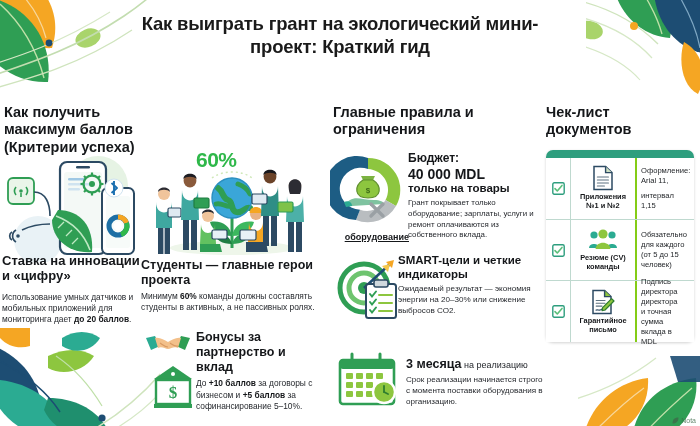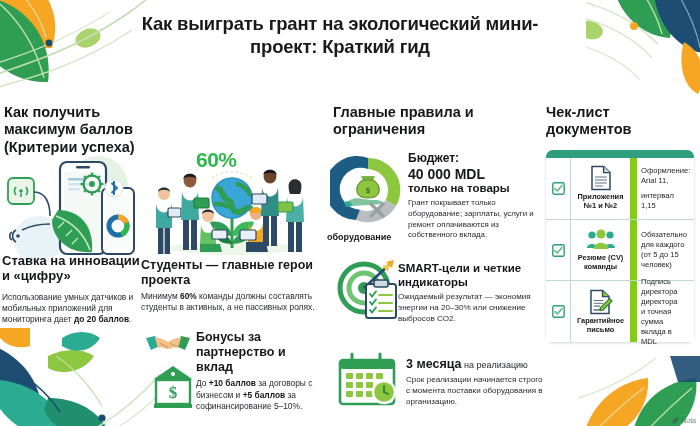--- a/index.html
+++ b/index.html
@@ -71,38 +71,39 @@
   #blk-bonus { left: 196px; top: 330px; width: 128px; }
   #blk-bonus p { margin-top: 4px; }
 
   
   #blk-budget { left: 408px; top: 152px; width: 128px; }
   #blk-budget .bt1 { font-size: 12px; font-weight: bold; color: #15171a; line-height: 1.15; }
   #blk-budget .bt2 { font-size: 14px; font-weight: bold; color: #15171a; line-height: 1.15; }
   #blk-budget .bt3 { font-size: 11.5px; font-weight: bold; color: #15171a; line-height: 1.15; margin-bottom: 3px; }
   #blk-budget p { font-size: 7.9px; line-height: 1.36; }
 
-  #blk-smart { left: 398px; top: 262px; width: 140px; }
+  #blk-smart { left: 398px; top: 254px; width: 140px; }
   #blk-smart h3 { font-size: 11.5px; }
   #blk-smart p { font-size: 8.1px; }
 
   #blk-term { left: 406px; top: 354px; width: 142px; }
   #blk-term .tt { line-height: 1.15; margin-bottom: 3px; }
   #blk-term .tt .big { font-size: 12.5px; font-weight: bold; color: #15171a; }
   #blk-term .tt .sm { font-size: 9px; color: #26292e; }
   #blk-term p { font-size: 8.1px; }
 
   .donut-label {
     position: absolute;
     left: 327px; top: 232px;
     width: 82px;
-    text-align: left;
+    text-align: right;
     font-size: 9px;
     font-weight: bold;
     color: #15171a;
+    text-decoration: underline;
   }
   .pct60 {
     position: absolute;
     left: 196px; top: 148px;
     font-size: 21px;
     font-weight: bold;
     color: #2fb84a;
     letter-spacing: -0.5px;
   }
 
@@ -131,21 +132,21 @@
   .crow:last-child { border-bottom: none; }
   .c-check {
     width: 25px;
     display: flex; align-items: center; justify-content: center;
     border-right: 1px solid #bfd9cf;
     flex: none;
   }
   .c-mid {
     width: 66px;
     flex: none;
-    border-right: 7px solid #84cc16;
+    border-right: 2px solid #84cc16;
     display: flex; flex-direction: column;
     align-items: center; justify-content: center;
     padding: 2px 1px;
   }
   .c-mid .lbl {
     font-size: 7.4px; font-weight: bold; color: #15171a;
     text-align: center; line-height: 1.2; margin-top: 2px;
   }
   .c-right {
     flex: 1 1 auto;

